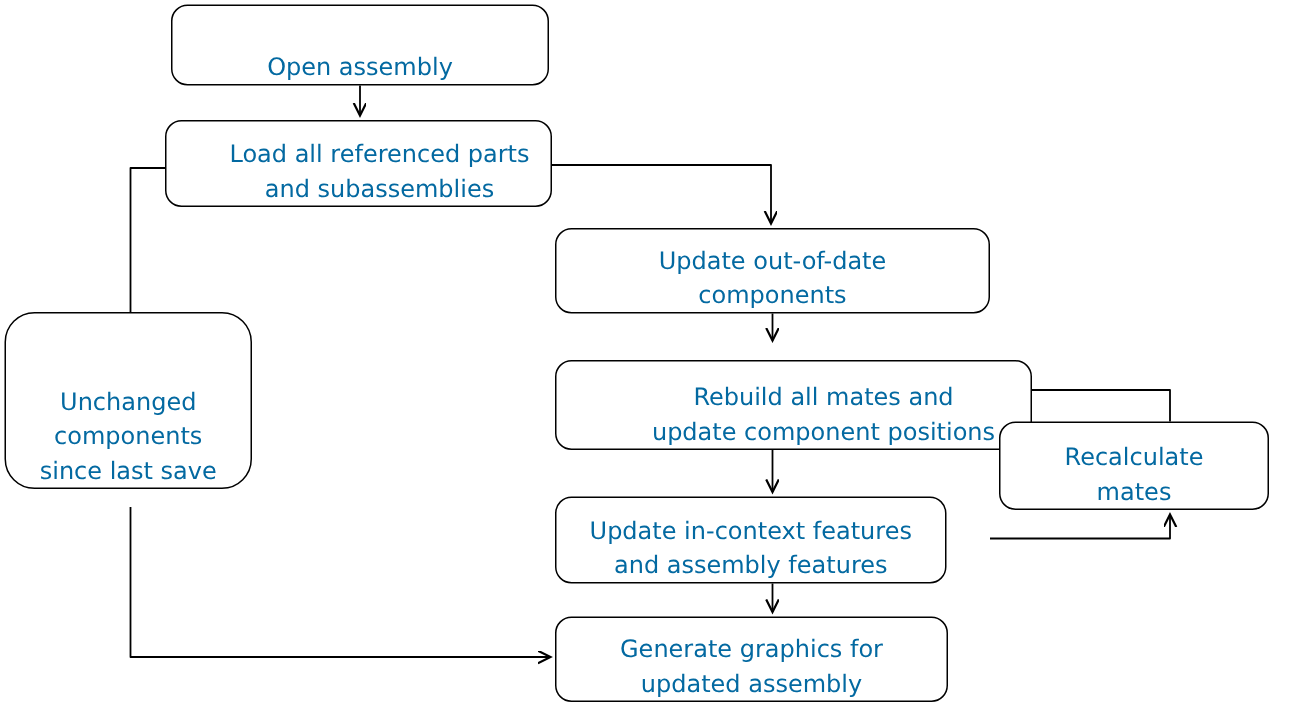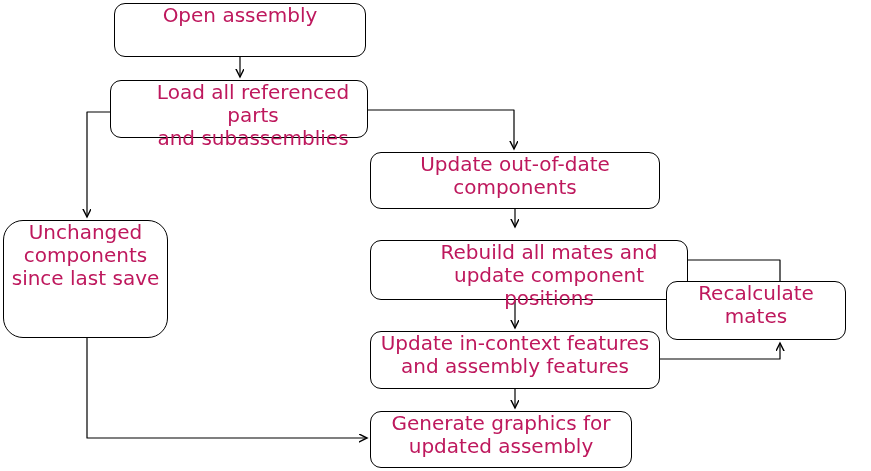--- a/index.html
+++ b/index.html
@@ -28,35 +28,35 @@
     stroke-width: 1.2;
     stroke-linejoin: round;
   }
   .node {
     position: absolute;
     box-sizing: border-box;
     border: 1.2px solid #000000;
     border-radius: 11px;
     background: #ffffff;
     display: flex;
-    align-items: flex-start;
+    align-items: flex-end;
     justify-content: center;
     text-align: center;
-    color: #be185d;
-    font-size: 20px;
+    color: #0369a1;
+    font-size: 16px;
     line-height: 23px;
     white-space: pre-line;
   }
   .node-open-assembly      { left: 114px; top: 3px;   width: 252px; height: 54px; }
   .node-load-parts         { left: 110px; top: 80px;  width: 258px; height: 58px; padding-left: 28px; }
   .node-update-ood         { left: 370px; top: 152px; width: 290px; height: 57px; }
   .node-rebuild-mates      { left: 370px; top: 240px; width: 318px; height: 60px; padding-left: 40px; }
-  .node-update-features    { left: 370px; top: 331px; width: 290px; height: 58px; }
+  .node-update-features    { left: 370px; top: 331px; width: 261px; height: 58px; }
   .node-generate-graphics  { left: 370px; top: 411px; width: 262px; height: 57px; }
-  .node-unchanged          { left: 3px;   top: 220px; width: 165px; height: 118px; border-radius: 20px; }
+  .node-unchanged          { left: 3px;   top: 208px; width: 165px; height: 118px; border-radius: 20px; }
   .node-recalculate        { left: 666px; top: 281px; width: 180px; height: 59px; }
 </style>
 </head>
 <body>
 
 <div class="canvas">
 
   <svg class="edges-layer" width="871" height="471" viewBox="0 0 871 471" xmlns="http://www.w3.org/2000/svg">
     <defs>
       <marker id="arrow-head" markerWidth="9" markerHeight="9" refX="7" refY="3.5" orient="auto">

